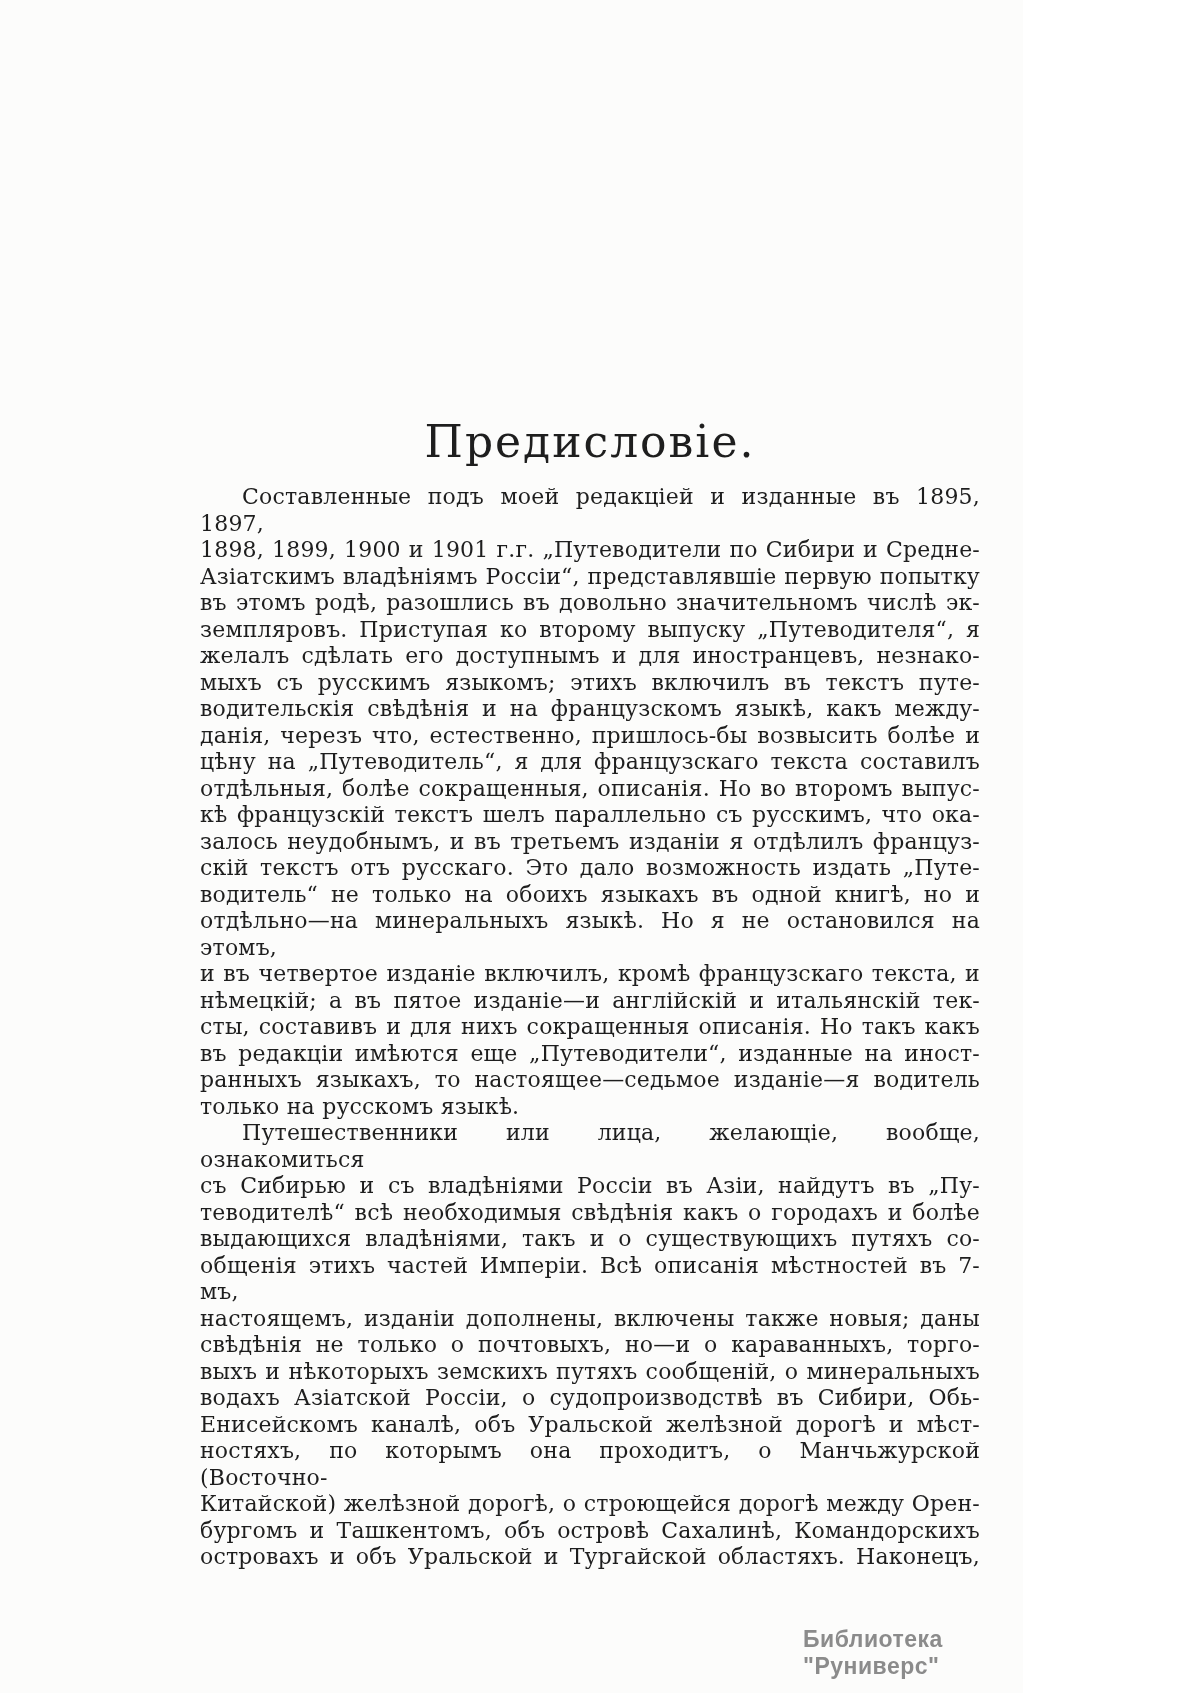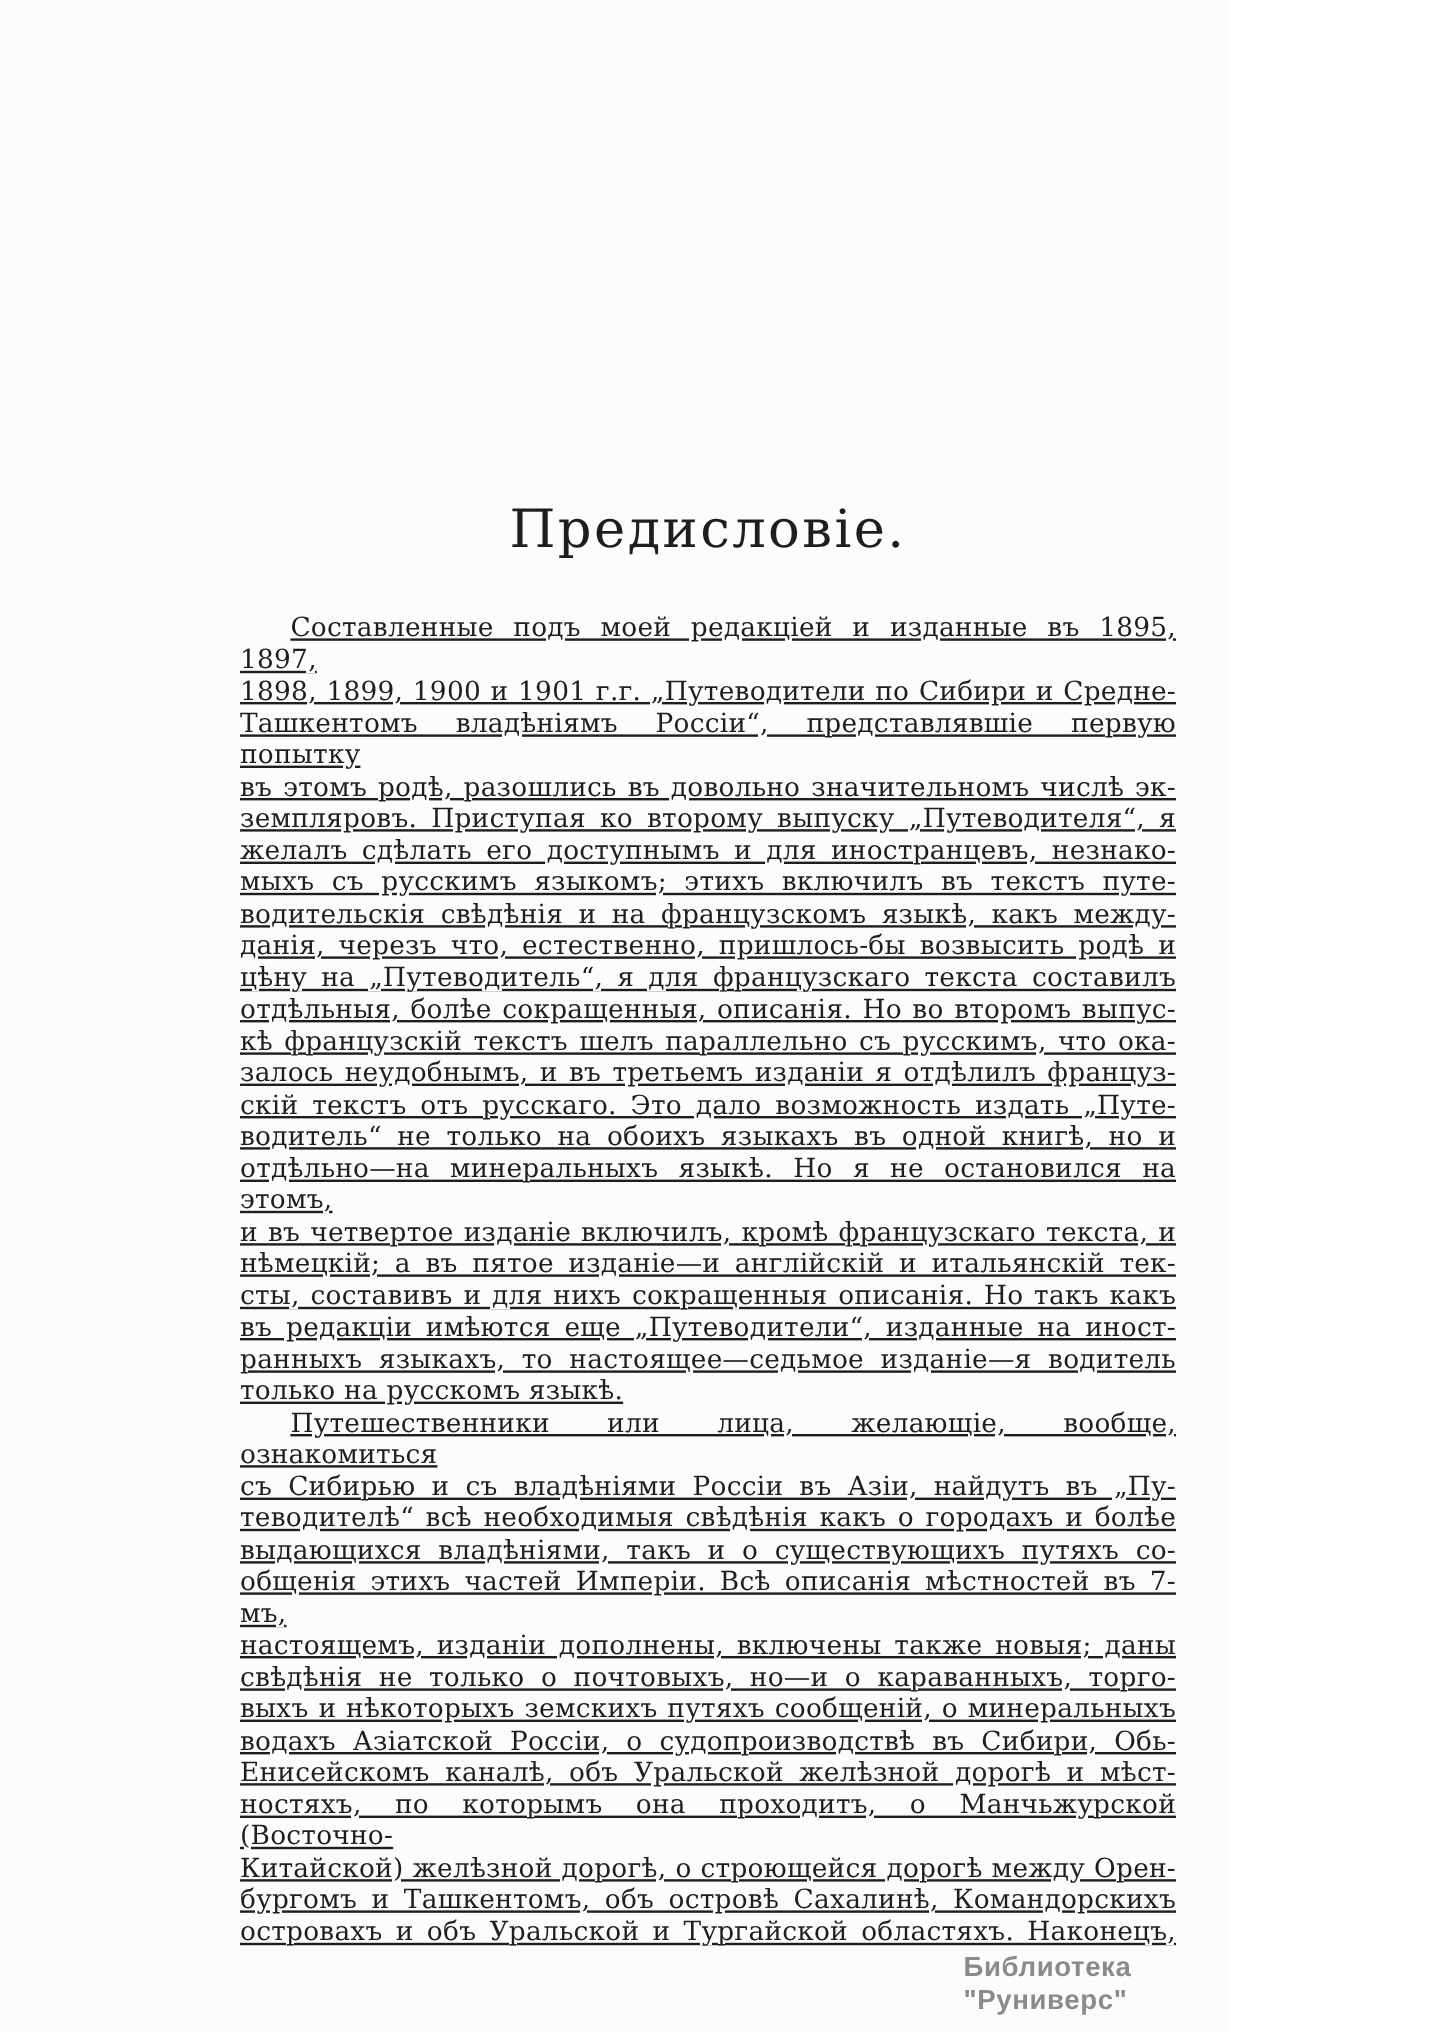--- a/index.html
+++ b/index.html
@@ -22,27 +22,26 @@
     left: 200px;
     width: 780px;
     text-align: center;
     font-size: 44px;
     font-weight: normal;
     letter-spacing: 2px;
     margin: 0;
   }
   .text-block {
     position: absolute;
-    top: 511px;
+    top: 484px;
     left: 200px;
     width: 780px;
     font-size: 22px;
     line-height: 26.5px;
     letter-spacing: 0.2px;
-    text-decoration: underline;
   }
   .line {
     text-align: justify;
     text-align-last: justify;
   }
   .line.last {
     text-align-last: left;
   }
   .line.indent {
     text-indent: 42px;
@@ -62,27 +61,27 @@
 <body>
 
 <div class="page">
 
   <h1 class="page-title">Предисловіе.</h1>
 
   <div class="text-block">
     <div class="paragraph">
         <div class="line indent">Составленные подъ моей редакціей и изданные въ 1895, 1897,</div>
         <div class="line">1898, 1899, 1900 и 1901 г.г. „Путеводители по Сибири и Средне-</div>
-        <div class="line">Ташкентомъ владѣніямъ Россіи“, представлявшіе первую попытку</div>
+        <div class="line">Азіатскимъ владѣніямъ Россіи“, представлявшіе первую попытку</div>
         <div class="line">въ этомъ родѣ, разошлись въ довольно значительномъ числѣ эк-</div>
         <div class="line">земпляровъ. Приступая ко второму выпуску „Путеводителя“, я</div>
         <div class="line">желалъ сдѣлать его доступнымъ и для иностранцевъ, незнако-</div>
         <div class="line">мыхъ съ русскимъ языкомъ; этихъ включилъ въ текстъ путе-</div>
         <div class="line">водительскія свѣдѣнія и на французскомъ языкѣ, какъ между-</div>
-        <div class="line">данія, черезъ что, естественно, пришлось-бы возвысить родѣ и</div>
+        <div class="line">данія, черезъ что, естественно, пришлось-бы возвысить болѣе и</div>
         <div class="line">цѣну на „Путеводитель“, я для французскаго текста составилъ</div>
         <div class="line">отдѣльныя, болѣе сокращенныя, описанія. Но во второмъ выпус-</div>
         <div class="line">кѣ французскій текстъ шелъ параллельно съ русскимъ, что ока-</div>
         <div class="line">залось неудобнымъ, и въ третьемъ изданіи я отдѣлилъ француз-</div>
         <div class="line">скій текстъ отъ русскаго. Это дало возможность издать „Путе-</div>
         <div class="line">водитель“ не только на обоихъ языкахъ въ одной книгѣ, но и</div>
         <div class="line">отдѣльно—на минеральныхъ языкѣ. Но я не остановился на этомъ,</div>
         <div class="line">и въ четвертое изданіе включилъ, кромѣ французскаго текста, и</div>
         <div class="line">нѣмецкій; а въ пятое изданіе—и англійскій и итальянскій тек-</div>
         <div class="line">сты, составивъ и для нихъ сокращенныя описанія. Но такъ какъ</div>

